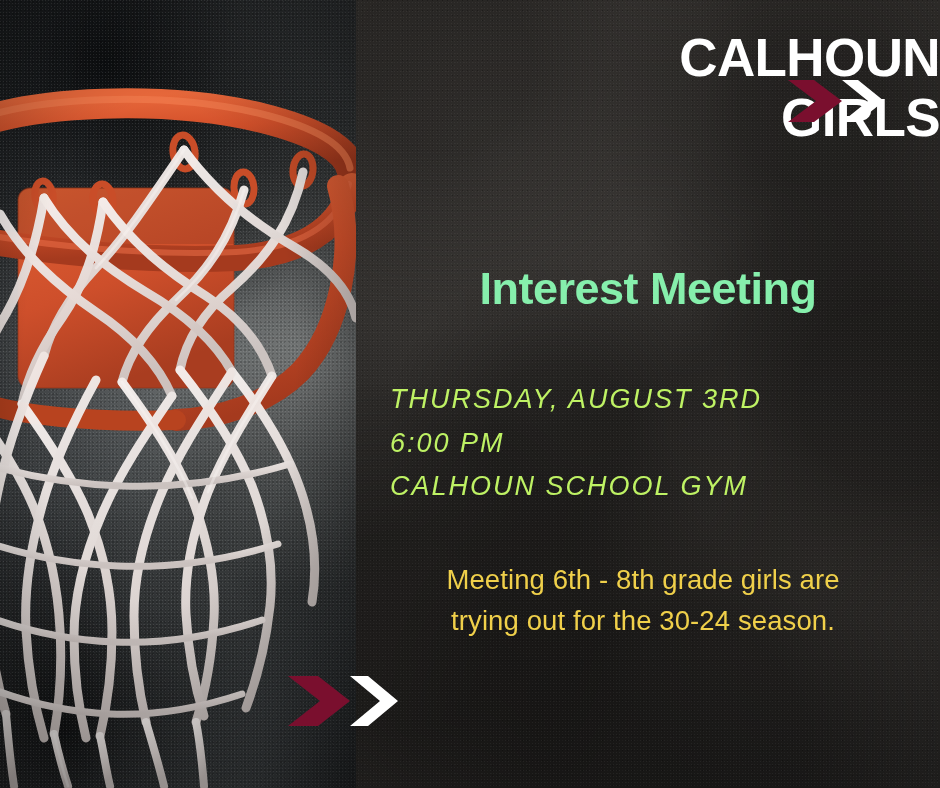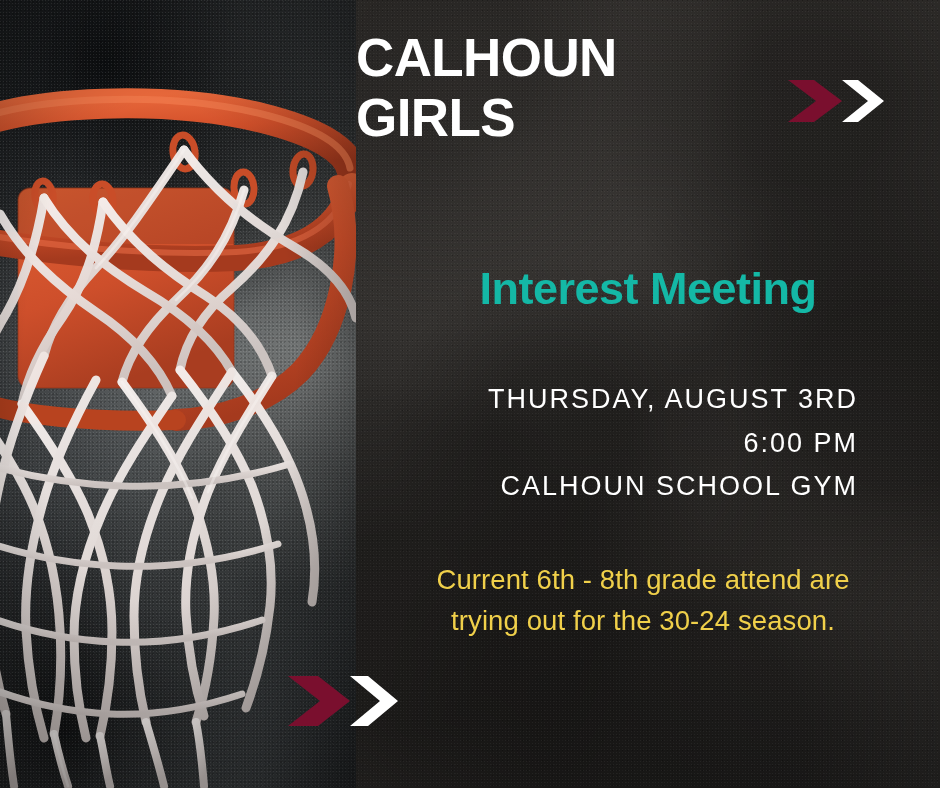--- a/index.html
+++ b/index.html
@@ -93,51 +93,51 @@
   }
 
   
   .content { position: absolute; inset: 0; }
 
   .headline {
     position: absolute;
     left: 356px;
     top: 28px;
     width: 584px;
-    text-align: left;
+    text-align: right;
     color: #ffffff;
     font-weight: 700;
     font-size: 53px;
     line-height: 1.14;
     letter-spacing: -0.6px;
     font-family: "Liberation Sans", sans-serif;
     text-transform: uppercase;
   }
   .headline .hl-line { display: block; white-space: nowrap; }
 
   .subhead {
     position: absolute;
     left: 356px;
     top: 264px;
     width: 584px;
     text-align: center;
-    color: #14b8a6;
+    color: #86efac;
     font-weight: 700;
     font-size: 45px;
     letter-spacing: -0.5px;
     line-height: 1.1;
   }
 
   .details {
     position: absolute;
     left: 390px;
     top: 378px;
     width: 468px;
-    text-align: right;
-    color: #ffffff;
+    color: #bef264;
+    font-style: italic;
     font-weight: 400;
     font-size: 27px;
     line-height: 1.62;
     letter-spacing: 2.0px;
     text-transform: uppercase;
     font-family: "Liberation Sans", sans-serif;
   }
   .details .d-line { display: block; }
 
   .body-copy {
@@ -285,21 +285,21 @@
 
     <div class="subhead">Interest Meeting</div>
 
     <div class="details">
       <span class="d-line">THURSDAY, AUGUST 3RD</span>
       <span class="d-line">6:00 PM</span>
       <span class="d-line">CALHOUN SCHOOL GYM</span>
     </div>
 
     <div class="body-copy">
-      <span class="b-line">Current 6th - 8th grade attend are</span>
+      <span class="b-line">Meeting 6th - 8th grade girls are</span>
       <span class="b-line">trying out for the 30-24 season.</span>
     </div>
 
     <svg class="chev-group chev-tr" width="96" height="42" viewBox="0 0 96 42">
       <polygon points="0,0 26,0 54,21 26,42 0,42 28,21" fill="#7A0F2E"></polygon>
       <polygon points="54,0 70,0 96,21 70,42 54,42 80,21" fill="#FFFFFF"></polygon>
     </svg>
 
     <svg class="chev-group chev-bl" width="110" height="50" viewBox="0 0 110 50">
       <polygon points="0,0 30,0 62,25 30,50 0,50 32,25" fill="#7A0F2E"></polygon>

